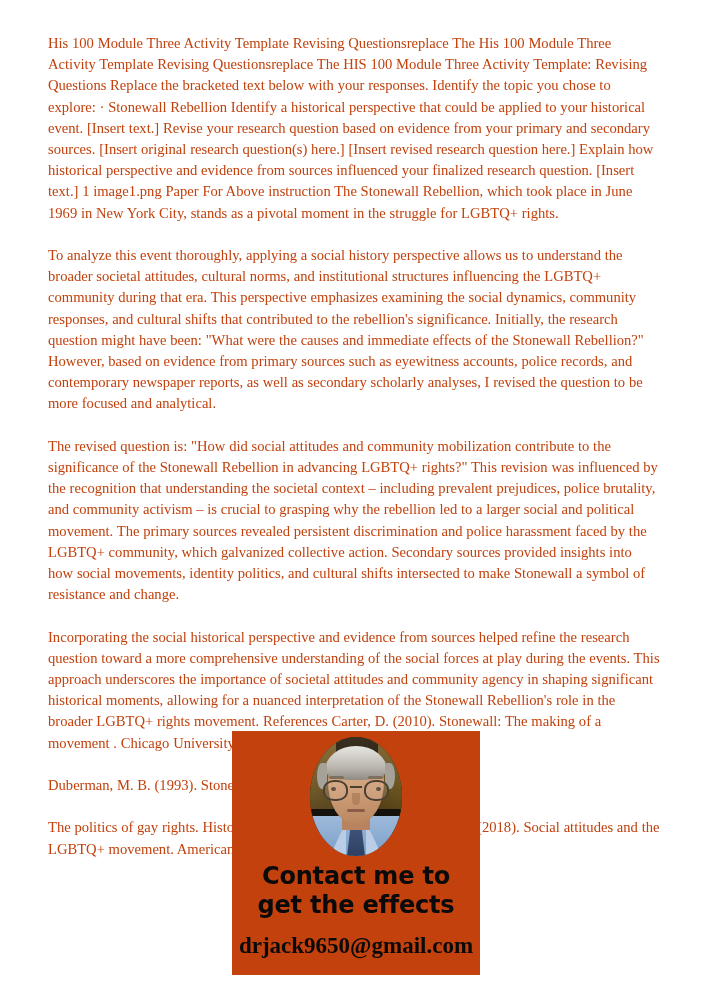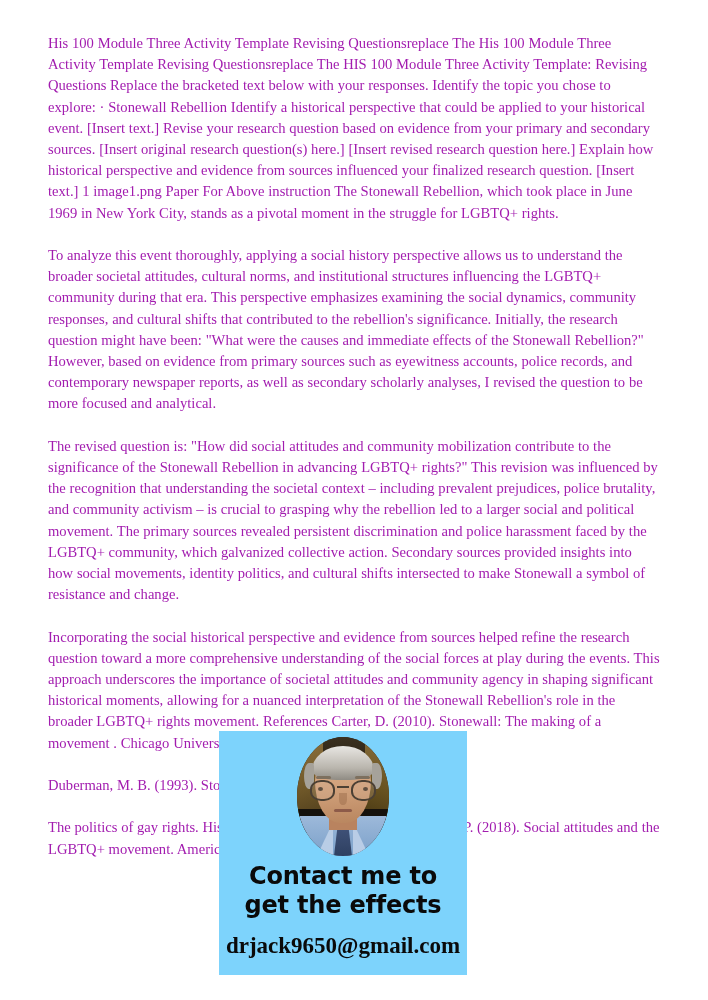--- a/index.html
+++ b/index.html
@@ -28,39 +28,39 @@
   #doc-body {
     position: absolute;
     left: 48px;
     top: 33px;
     width: 612px;
   }
 
   .para {
     font-size: 14.6px;
     line-height: 21.2px;
-    color: #a21caf;
+    color: #c2410c;
     text-align: left;
     margin: 0 0 21.2px 0;
     word-spacing: 0.1px;
     -webkit-font-smoothing: antialiased;
   }
 
   .para:last-child {
     margin-bottom: 0;
   }
 
   
   #promo-overlay {
     position: absolute;
-    left: 219px;
+    left: 232px;
     top: 731px;
     width: 248px;
     height: 244px;
-    background: #7dd3fc;
+    background: #c2410c;
     z-index: 20;
     display: flex;
     flex-direction: column;
     align-items: center;
     overflow: hidden;
   }
 
   #promo-avatar {
     position: relative;
     margin-top: 6px;

